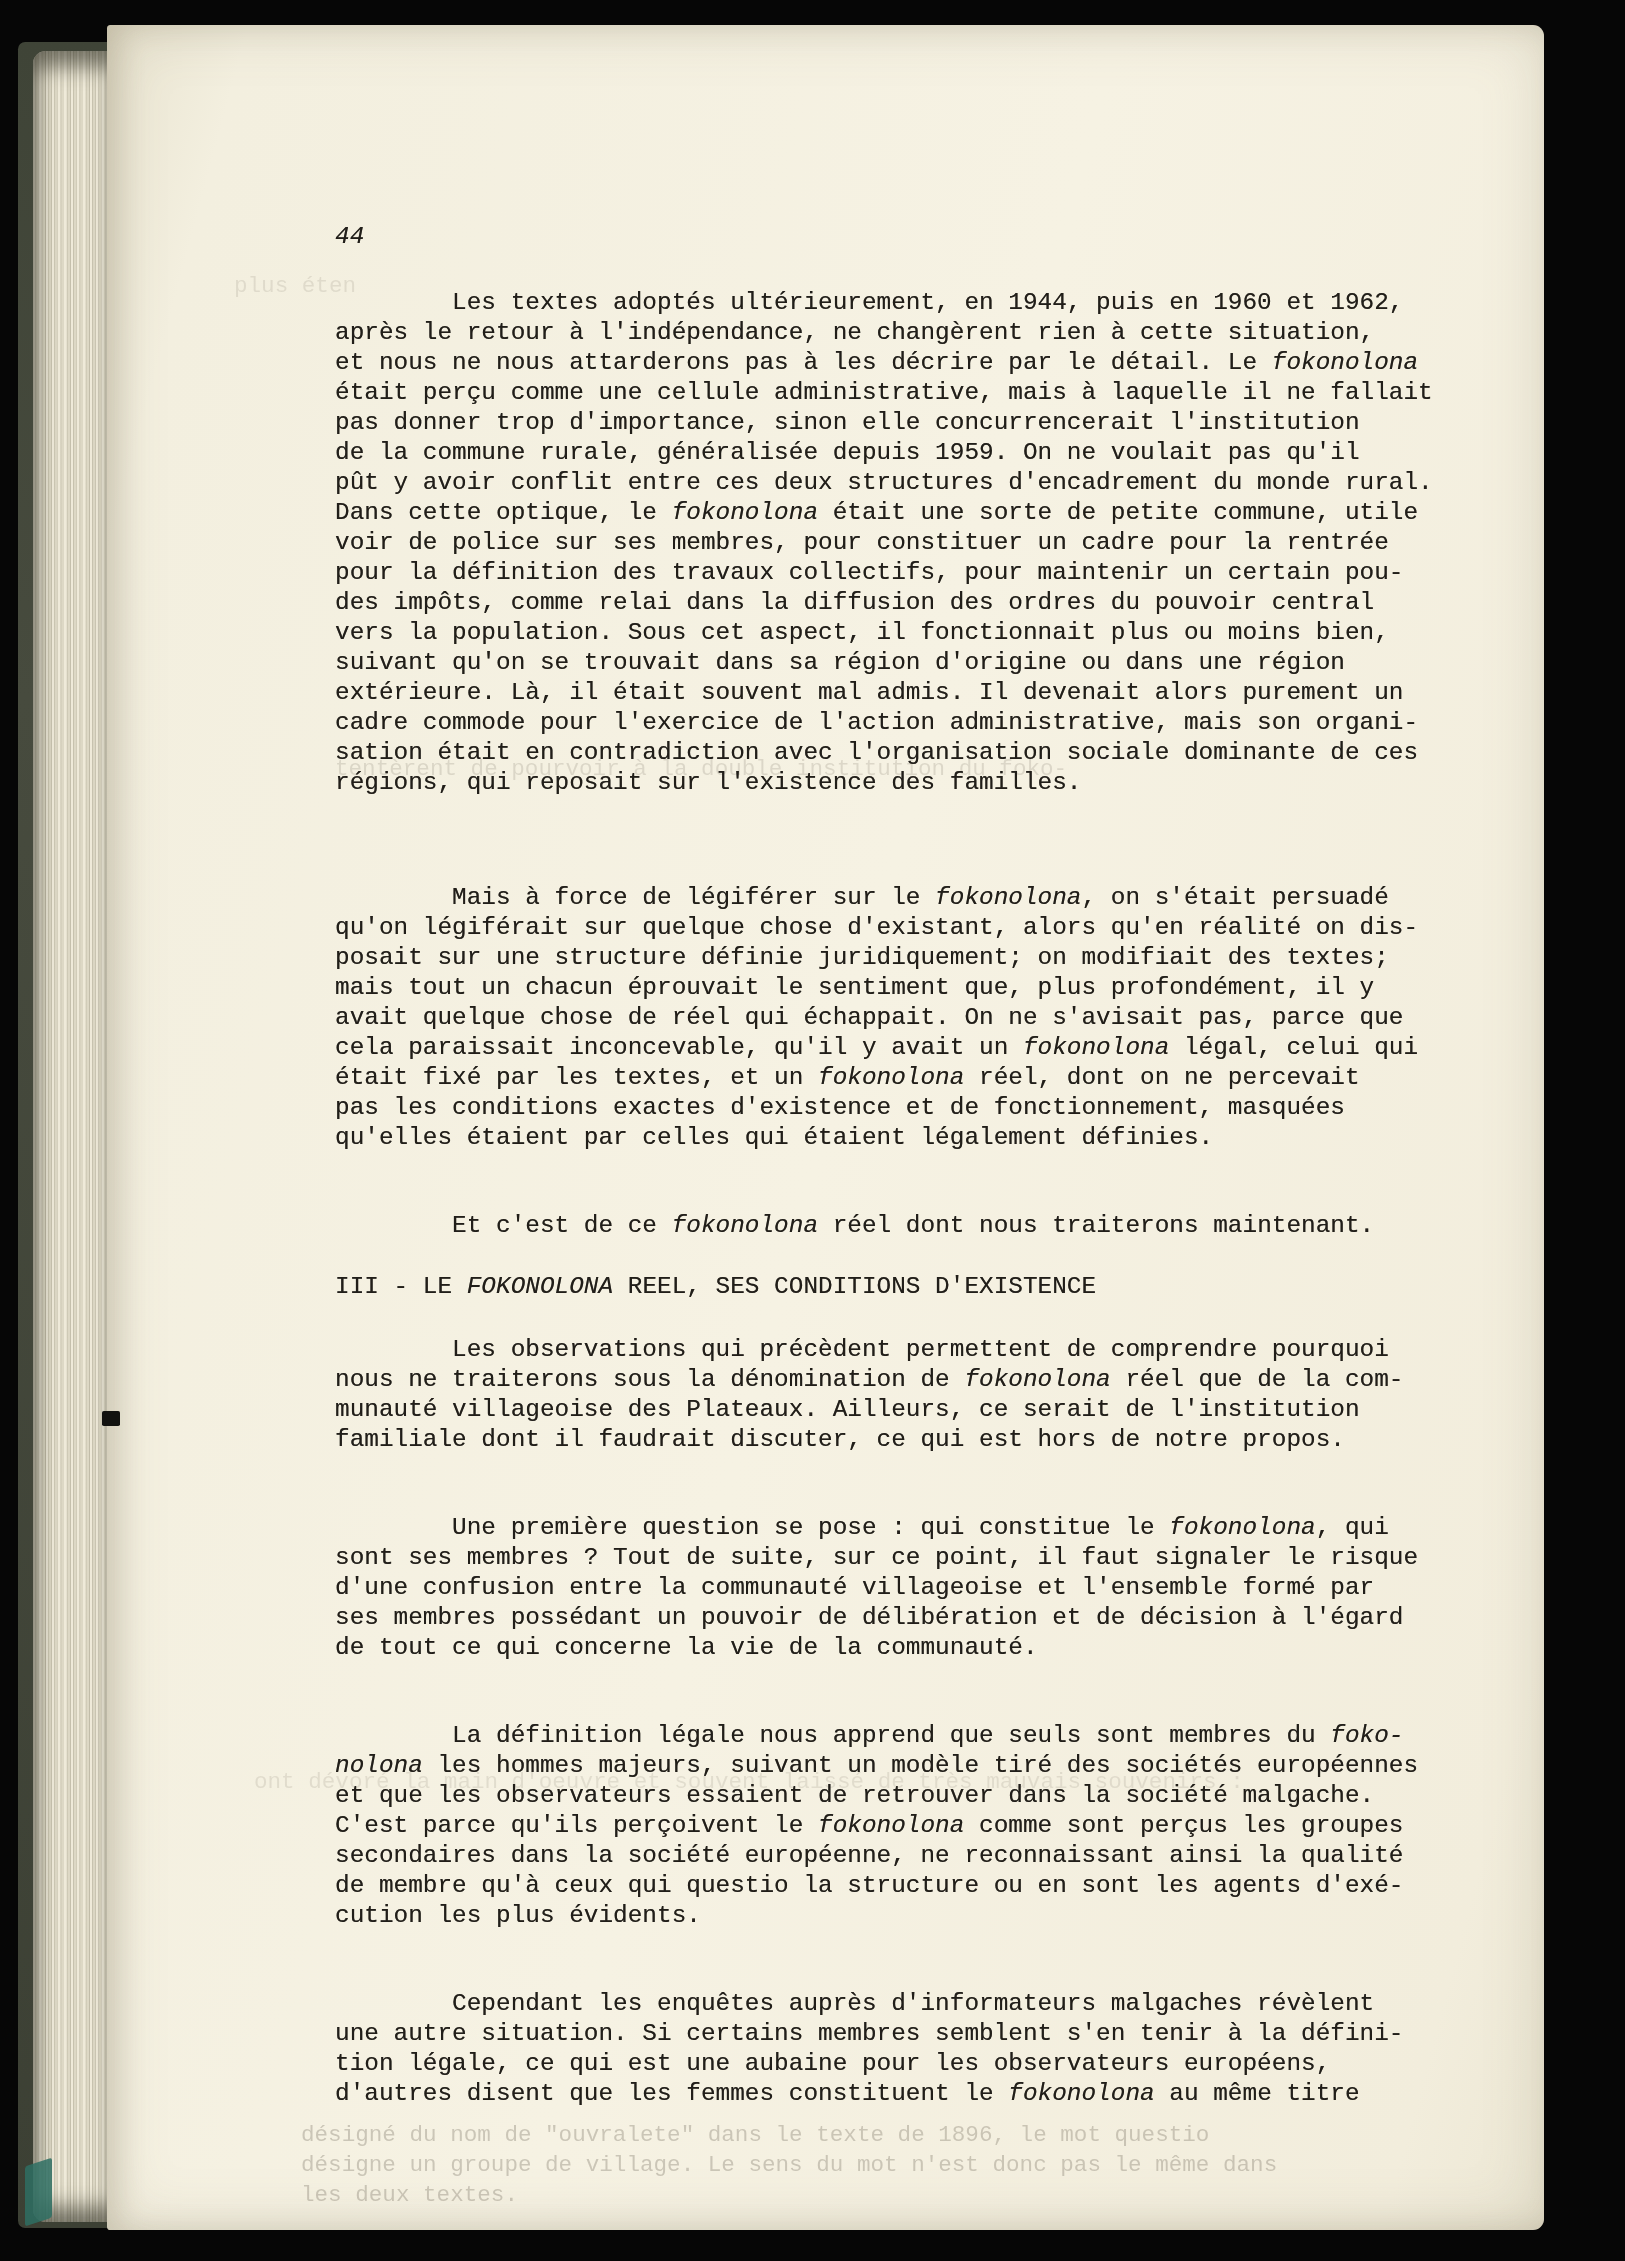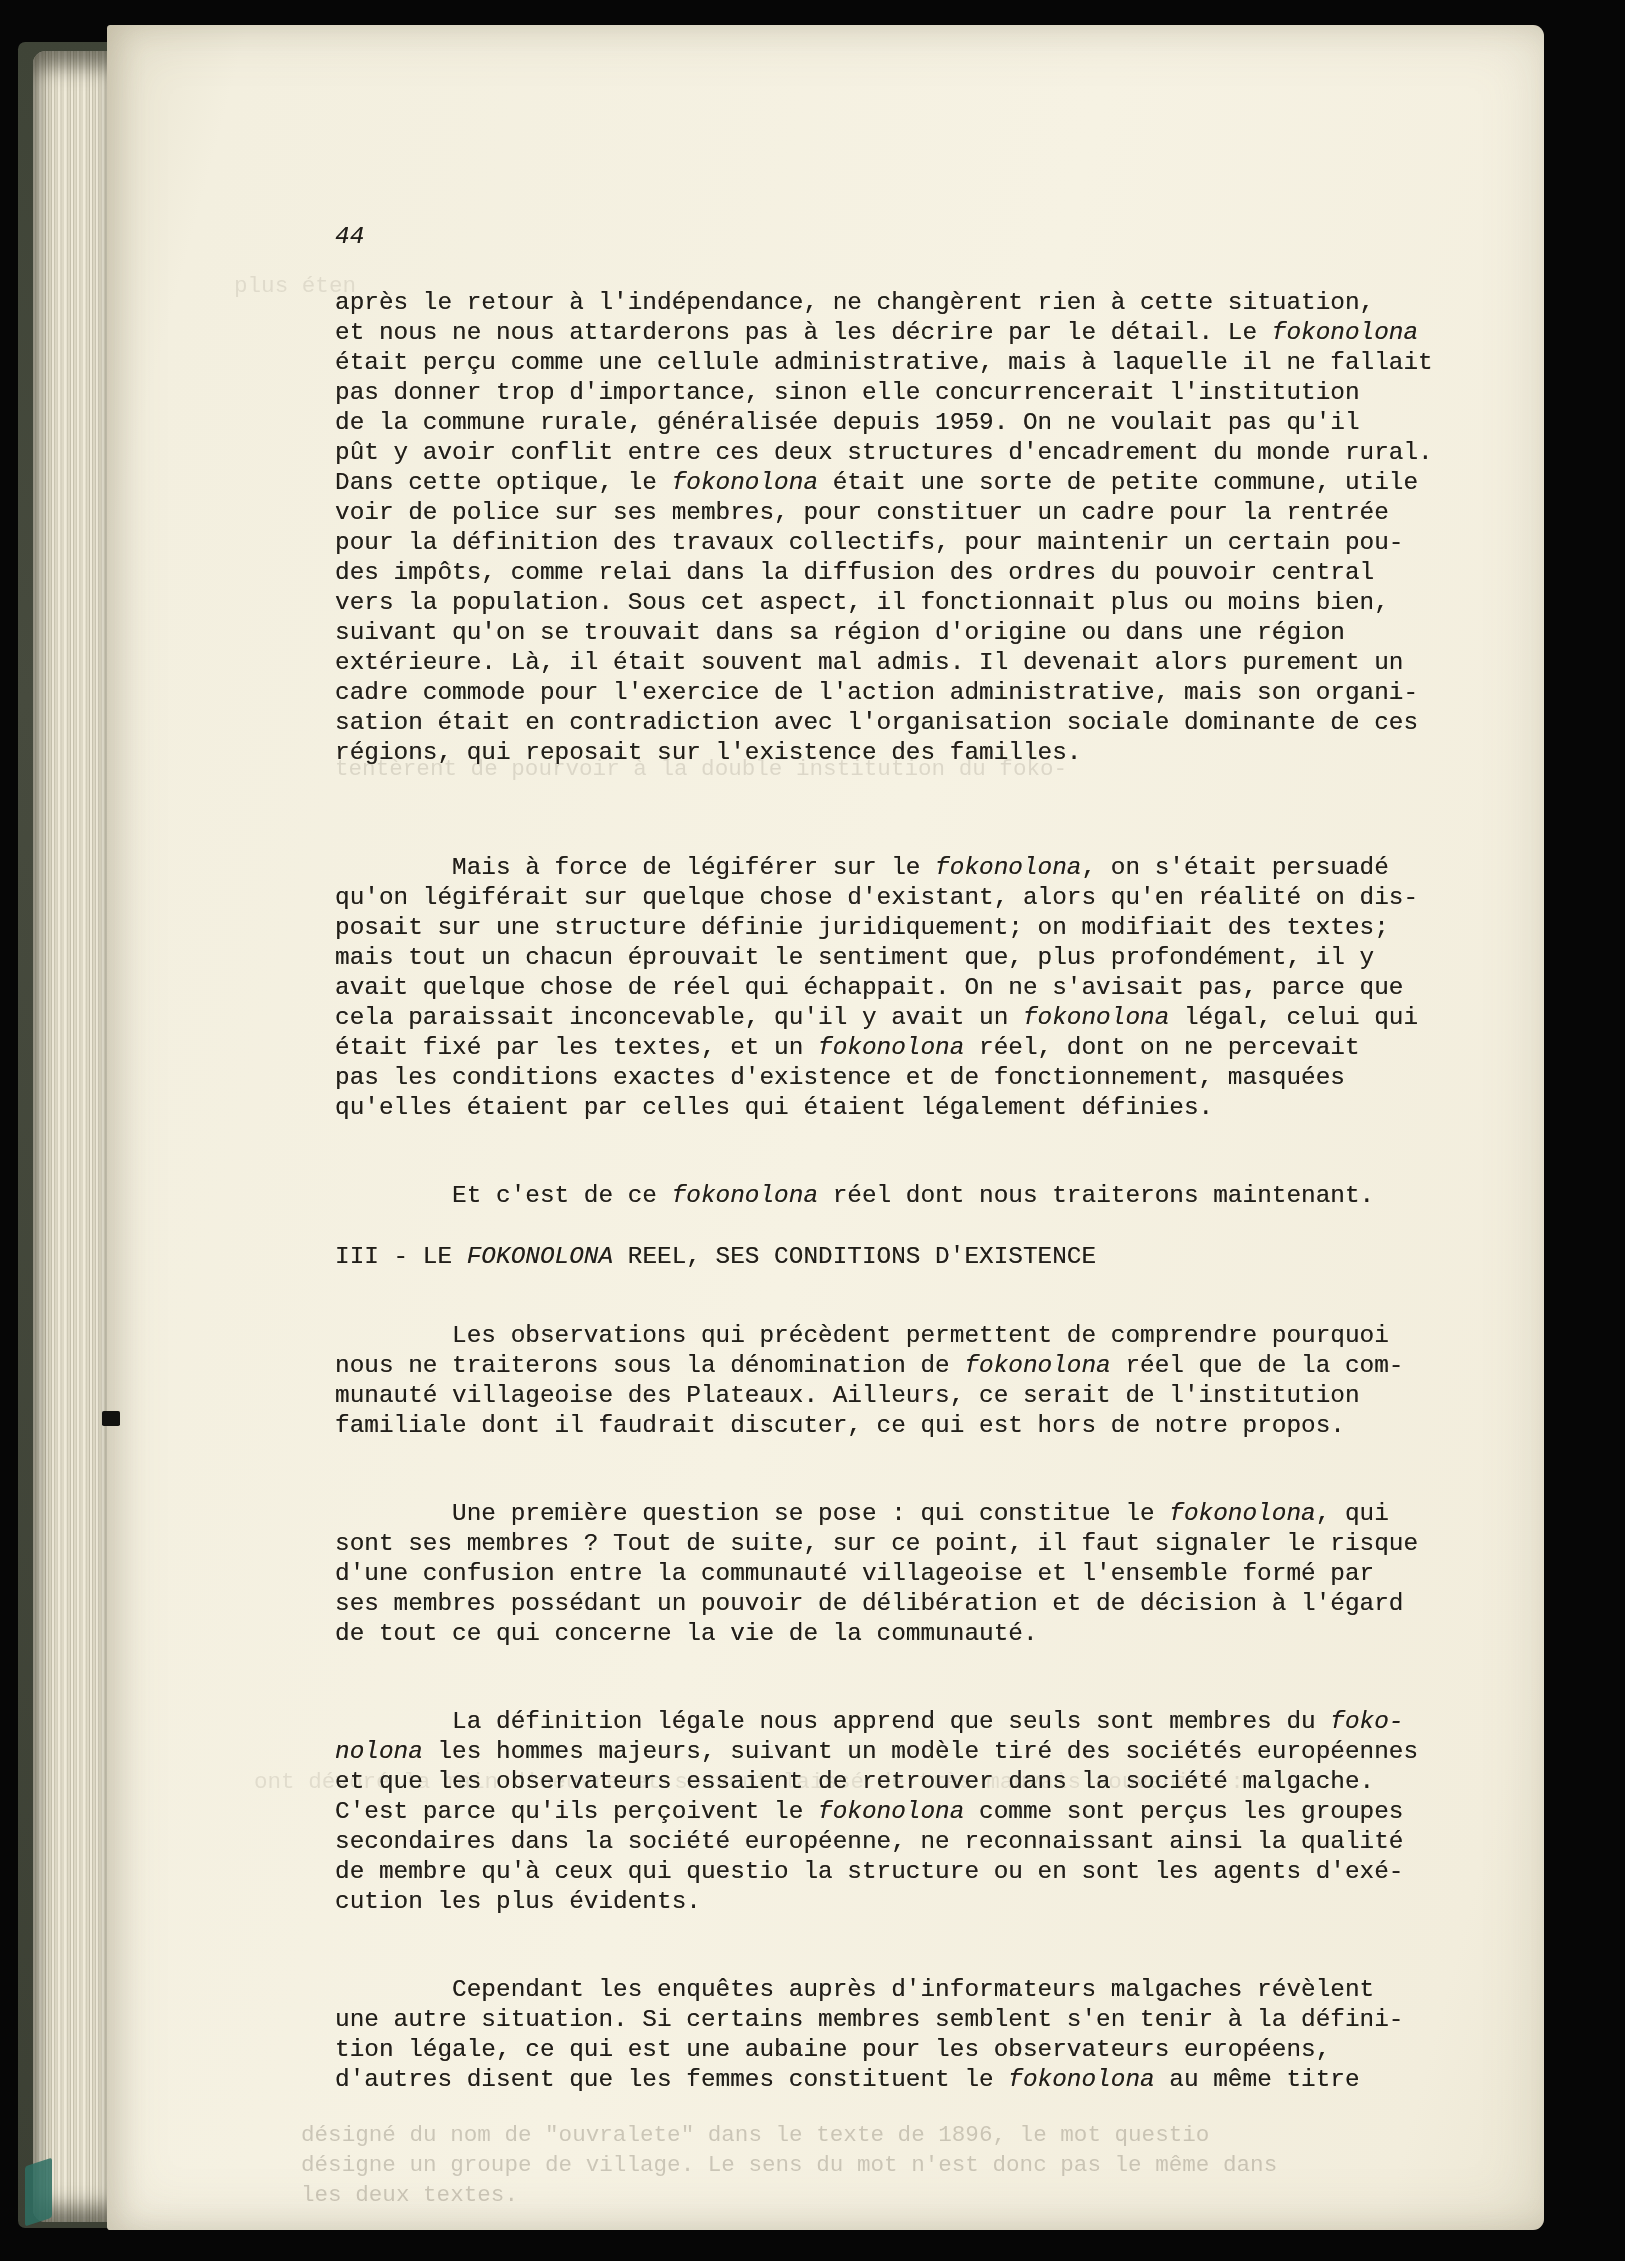--- a/index.html
+++ b/index.html
@@ -93,21 +93,21 @@
     margin-bottom: 6.3px;
     font-style: italic;
   }
   .line {
     white-space: pre;
   }
   .block.para { margin-top: 58px; }
   #text-block > .block:first-child { margin-top: 36px; }
   #text-block > .block:nth-child(2) { margin-top: 85px; }
   .block.heading { margin-top: 31px; }
-  .block.heading + .block.para { margin-top: 49px; }
+  .block.heading + .block.para { margin-top: 33px; }
   em { }
   
   .bleed {
     position: absolute;
     color: #6b6355;
     font-size: 22.6px;
     line-height: 30px;
     white-space: pre;
     filter: blur(0.5px);
     pointer-events: none;
@@ -135,20 +135,21 @@
     <div class="bleed b1">tentèrent de pourvoir à la double institution du foko-</div>
     <div class="bleed b2">ont dévoré la main d'oeuvre et souvent laissé de très mauvais souvenirs :</div>
     <div class="bleed b3">désigné du nom de "ouvralete" dans le texte de 1896, le mot questio</div>
     <div class="bleed b4">désigne un groupe de village. Le sens du mot n'est donc pas le même dans</div>
     <div class="bleed b5">les deux textes.</div>
 
     <div class="content">
       <div class="page-number">44</div>
       <div id="text-block">
           <div class="block para">
+            <div class="line">        Les textes adoptés ultérieurement, en 1944, puis en 1960 et 1962,</div>
             <div class="line">après le retour à l'indépendance, ne changèrent rien à cette situation,</div>
             <div class="line">et nous ne nous attarderons pas à les décrire par le détail. Le <em>fokonolona</em></div>
             <div class="line">était perçu comme une cellule administrative, mais à laquelle il ne fallait</div>
             <div class="line">pas donner trop d'importance, sinon elle concurrencerait l'institution</div>
             <div class="line">de la commune rurale, généralisée depuis 1959. On ne voulait pas qu'il</div>
             <div class="line">pût y avoir conflit entre ces deux structures d'encadrement du monde rural.</div>
             <div class="line">Dans cette optique, le <em>fokonolona</em> était une sorte de petite commune, utile</div>
             <div class="line">voir de police sur ses membres, pour constituer un cadre pour la rentrée</div>
             <div class="line">pour la définition des travaux collectifs, pour maintenir un certain pou-</div>
             <div class="line">des impôts, comme relai dans la diffusion des ordres du pouvoir central</div>

